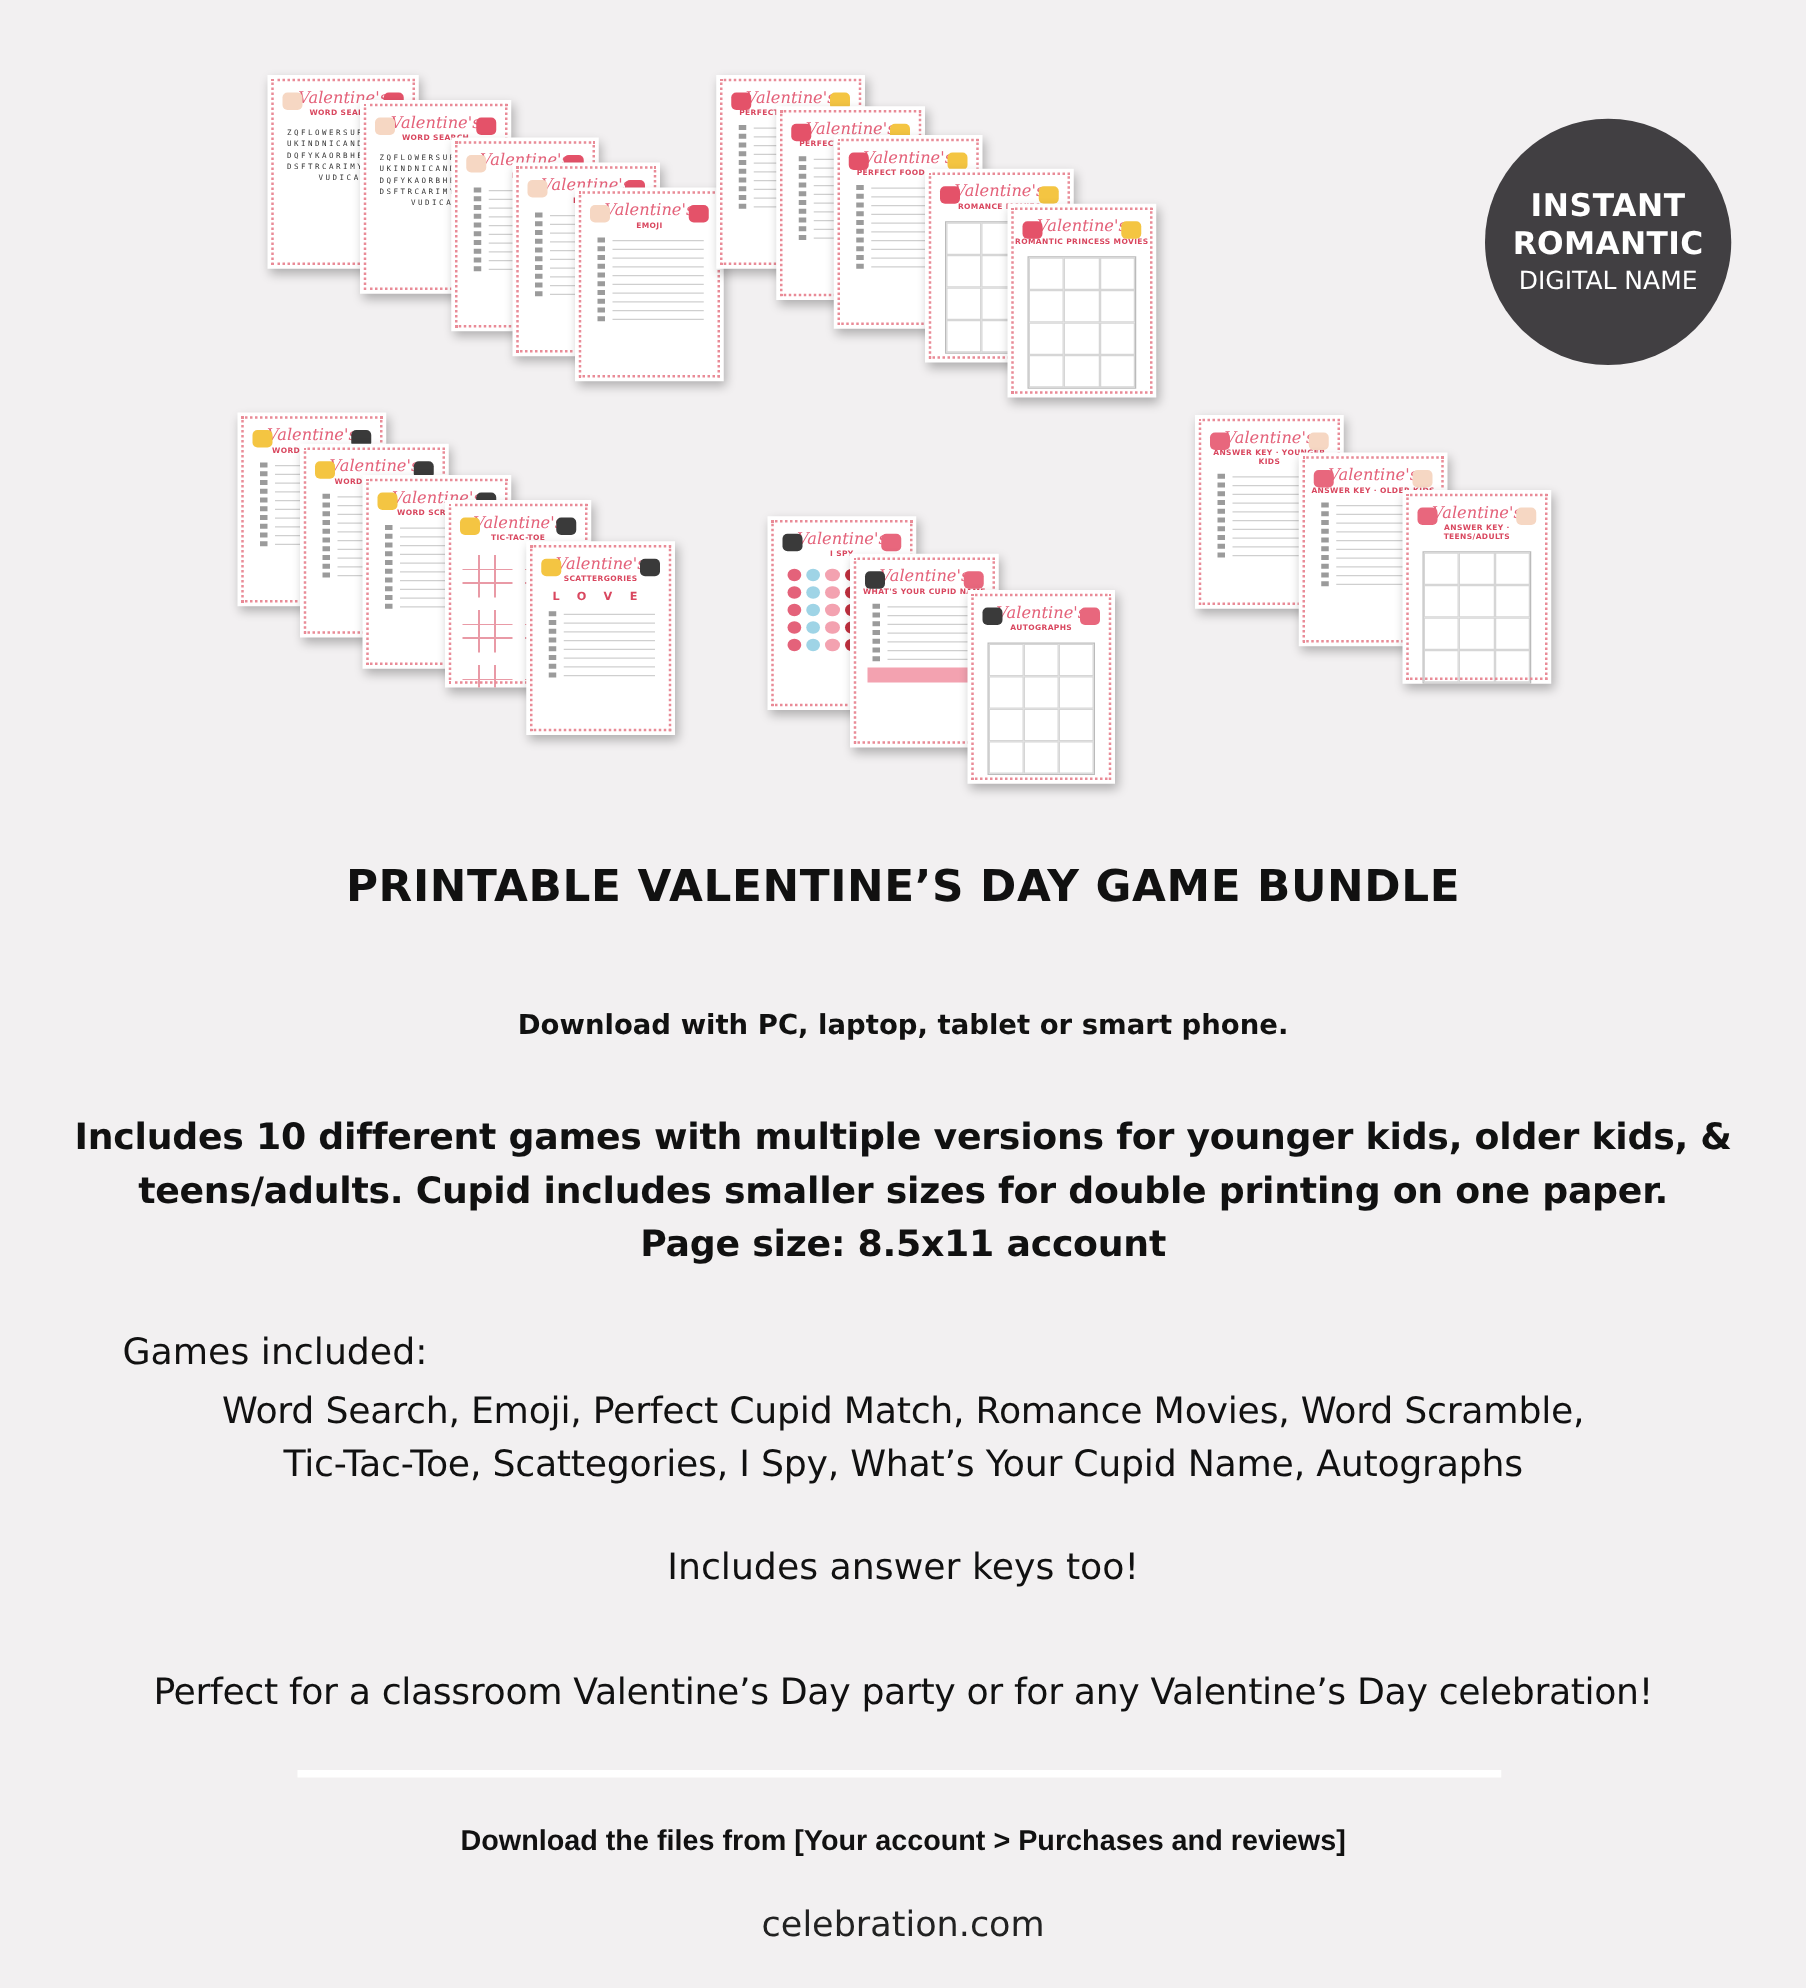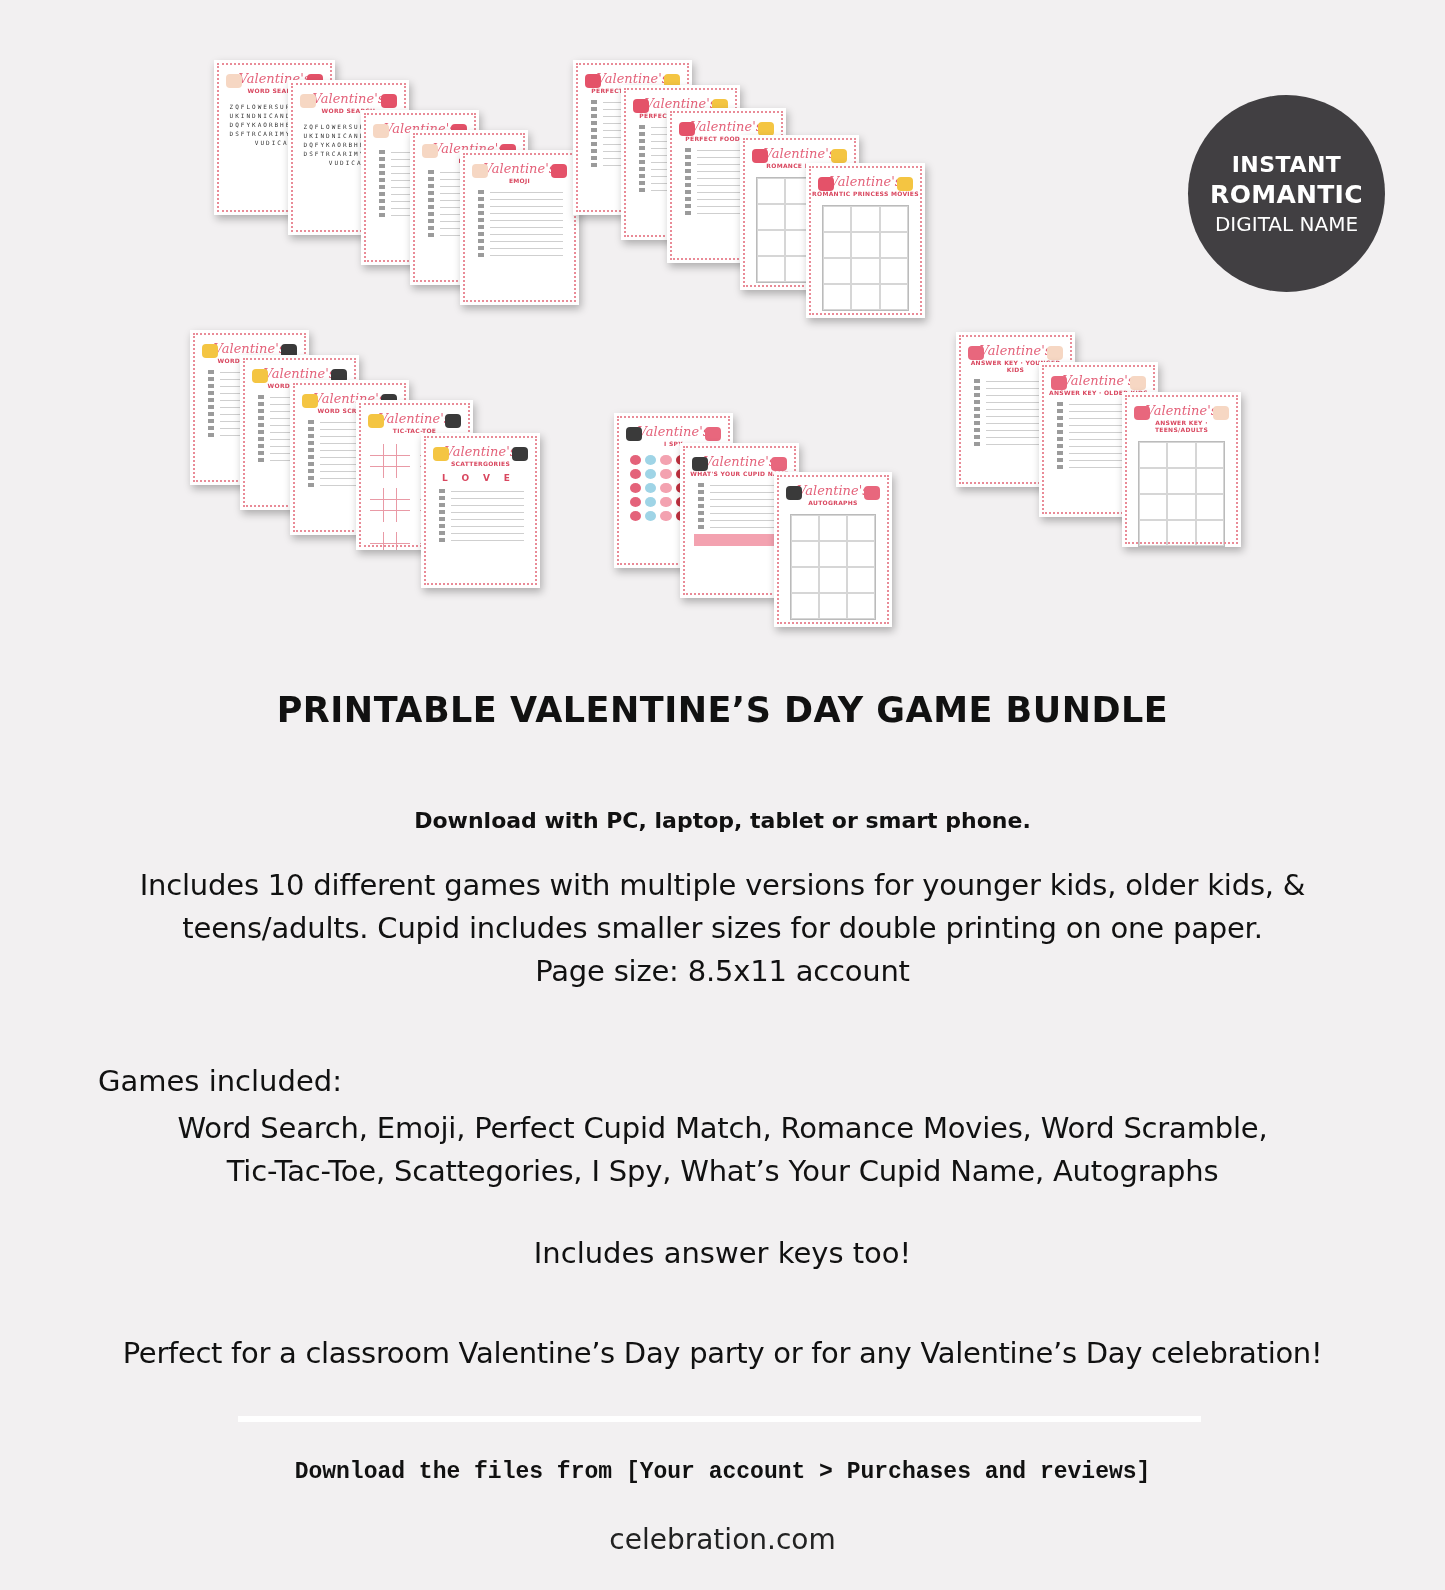--- a/index.html
+++ b/index.html
@@ -63,48 +63,48 @@
   }
   .card .dots span { height: 10px; border-radius: 50%; }
   .card .band { margin: 6px 8px 0; height: 12px; background: #f3a2b0; }
 
   
   .badge {
     position: absolute; left: 1188px; top: 95px; width: 197px; height: 197px; border-radius: 50%;
     background: #413f42; color: #fff; text-align: center;
     display: flex; flex-direction: column; justify-content: center; align-items: center;
   }
-  .badge .b1 { font-family: "DejaVu Sans", sans-serif; font-weight: bold; font-size: 22px; line-height: 30px; letter-spacing: 0.5px; }
+  .badge .b1 { font-family: "DejaVu Sans", sans-serif; font-weight: bold; font-size: 25px; line-height: 30px; letter-spacing: 0.5px; }
   .badge .b2 { font-family: "DejaVu Sans", sans-serif; font-weight: bold; font-size: 25px; line-height: 30px; letter-spacing: 0.3px; }
   .badge .b3 { font-family: "DejaVu Sans", sans-serif; font-size: 20px; line-height: 28px; font-weight: normal; }
 
   
   .text-block { position: absolute; left: 0; width: 1445px; text-align: center; color: #111; }
   .title {
     top: 690px; font-family: "DejaVu Sans", sans-serif; font-weight: bold;
     font-size: 35px; letter-spacing: 0.5px;
   }
   .device-note {
     top: 808px; font-family: "DejaVu Sans", sans-serif; font-weight: bold; font-size: 22px;
   }
   .desc {
-    top: 864px; font-family: "DejaVu Sans", sans-serif; font-size: 29px; line-height: 43px;
-    font-weight: normal; letter-spacing: -0.2px;
+    top: 888px; font-family: "DejaVu Sans", sans-serif; font-size: 29px; line-height: 43px;
+    font-weight: bold; letter-spacing: -0.2px;
   }
   .games-label {
     position: absolute; left: 98px; top: 1064px; font-family: "DejaVu Sans", sans-serif; font-size: 29px;
   }
   .games-list {
     top: 1107px; font-family: "DejaVu Sans", sans-serif; font-size: 29px; line-height: 43px; letter-spacing: -0.2px;
   }
   .answer-keys { top: 1236px; font-family: "DejaVu Sans", sans-serif; font-size: 29px; }
   .perfect-for { top: 1321px; font-family: "DejaVu Sans", sans-serif; font-size: 29px; letter-spacing: -0.3px; margin-top: 15px; }
   .divider { position: absolute; left: 238px; top: 1416px; width: 963px; height: 6px; background: #ffffff; }
   .download-from {
-    top: 1459px; font-family: Liberation Mono, monospace; font-weight: bold; font-size: 23px;
+    top: 1459px; font-family: Liberation Sans, sans-serif; font-weight: bold; font-size: 23px;
   }
   .site { top: 1523px; font-family: "DejaVu Sans", sans-serif; font-size: 28px; color: #222; }
 </style>
 </head>
 <body>
 
 <div class="preview" id="preview">
     <div>
       <div class="card" style="left: 214px; top: 60px; width: 121px; height: 155px;">
         <div class="hdr">

